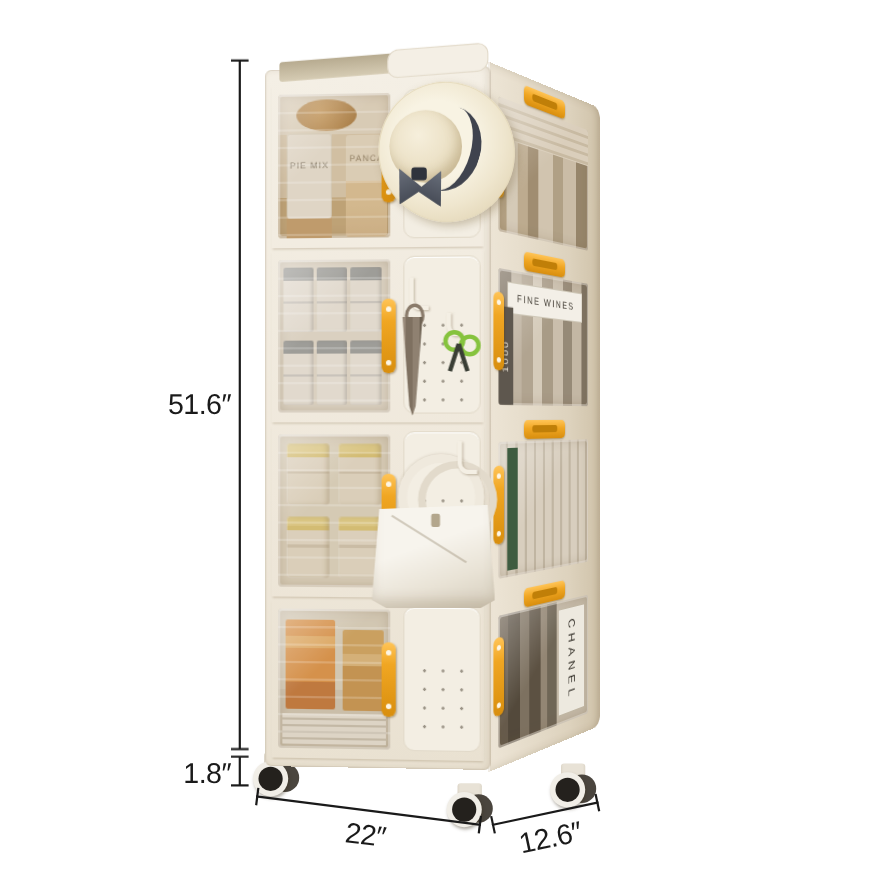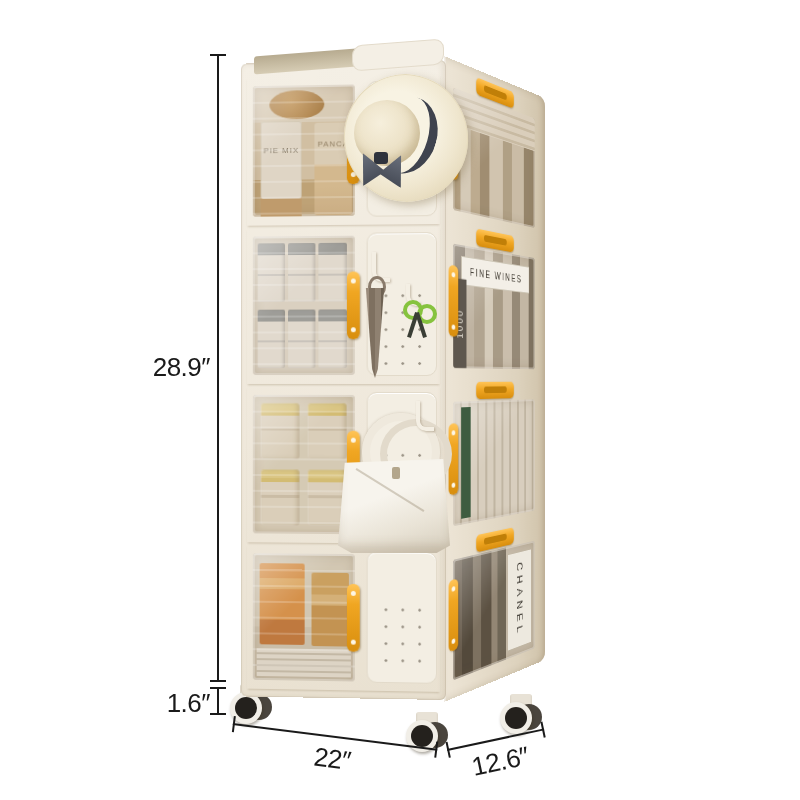--- a/index.html
+++ b/index.html
@@ -148,26 +148,26 @@
   .b-charm{position:absolute;left:56px;top:62px;width:8px;height:12px;background:#B3A68C;border-radius:2px;}
 </style>
 </head>
 <body>
 
 <div class="scene">
 
   <div class="tick" style="left:210px;top:54px;width:16px;height:2px;"></div>
   <div class="vline" style="left:217px;top:55px;width:2px;height:626px;"></div>
   <div class="tick" style="left:210px;top:680px;width:16px;height:2px;"></div>
-  <div class="dim-label" style="left:128px;top:352px;width:82px;text-align:right;">28.9″</div>
+  <div class="dim-label" style="left:128px;top:352px;width:82px;text-align:right;">51.6″</div>
 
   <div class="tick" style="left:210px;top:687px;width:16px;height:2px;"></div>
   <div class="vline" style="left:217px;top:688px;width:2px;height:26px;"></div>
   <div class="tick" style="left:210px;top:713px;width:16px;height:2px;"></div>
-  <div class="dim-label" style="left:136px;top:688px;width:74px;text-align:right;">1.6″</div>
+  <div class="dim-label" style="left:136px;top:688px;width:74px;text-align:right;">1.8″</div>
 
   <div class="dimrot" style="left:233px;top:723px;width:206px;transform:rotate(7.2deg);transform-origin:0 0;">
     <div class="dline"></div>
     <div class="dtick" style="left:0;"></div>
     <div class="dtick" style="right:0;"></div>
     <div class="dim-label">22″</div>
   </div>
 
   <div class="dimrot" style="left:447px;top:749px;width:99px;transform:rotate(-12deg);transform-origin:0 0;">
     <div class="dline"></div>

